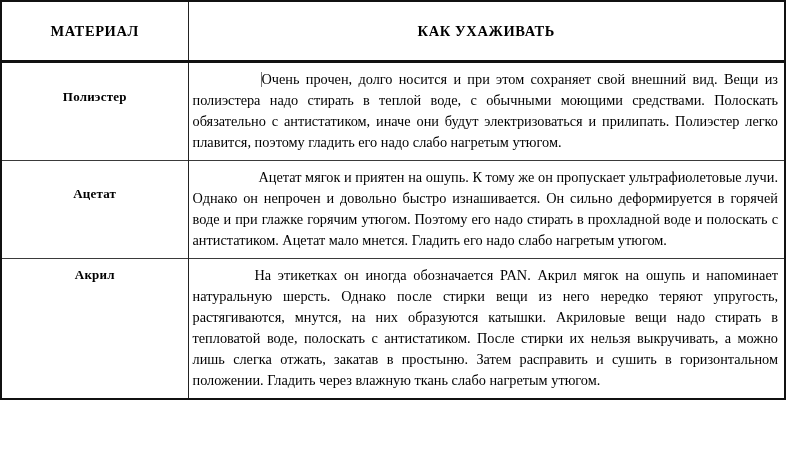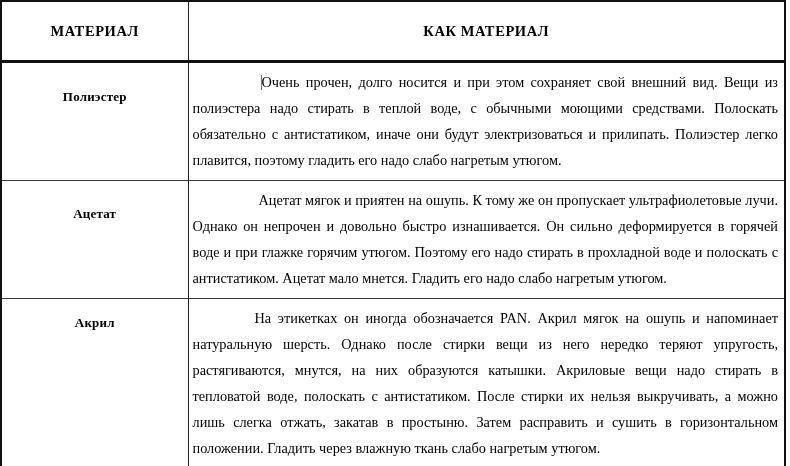--- a/index.html
+++ b/index.html
@@ -58,27 +58,27 @@
 
   td.material {
     text-align: center;
     font-weight: bold;
     font-size: 13px;
     vertical-align: top;
     padding-top: 26px;
     letter-spacing: 0.2px;
   }
   td.material.r2 { padding-top: 25px; font-family: Liberation Serif, serif; }
-  td.material.r3 { padding-top: 16px; }
+  td.material.r3 { padding-top: 8px; }
 
   td.care {
     text-align: justify;
     text-align-last: left;
     font-size: 14.3px;
-    line-height: 26px;
+    line-height: 21px;
     padding: 6px 6px 7px 4px;
     hyphens: none;
     position: relative;
   }
 
   .caret {
     display: inline-block;
     width: 0;
     border-left: 1px solid #777777;
     height: 15px;
@@ -93,21 +93,21 @@
 
   <table class="care-table">
     <colgroup>
       <col class="c1">
       <col class="c2">
     </colgroup>
 
     <thead>
       <tr>
         <th>МАТЕРИАЛ</th>
-        <th class="last">КАК МАТЕРИАЛ</th>
+        <th class="last">КАК УХАЖИВАТЬ</th>
       </tr>
     </thead>
 
     <tbody>
 
       <tr>
         <td class="material r1">Полиэстер</td>
         <td class="care last r1" style="text-indent: 68px;">
           <span class="caret"></span><span class="para-inline">Очень прочен, долго носится и при этом сохраняет свой внешний вид. Вещи из полиэстера надо стирать в теплой воде, с обычными моющими средствами. Полоскать обязательно с антистатиком, иначе они будут электризоваться и прилипать. Полиэстер легко плавится, поэтому гладить его надо слабо нагретым утюгом.</span>
         </td>

